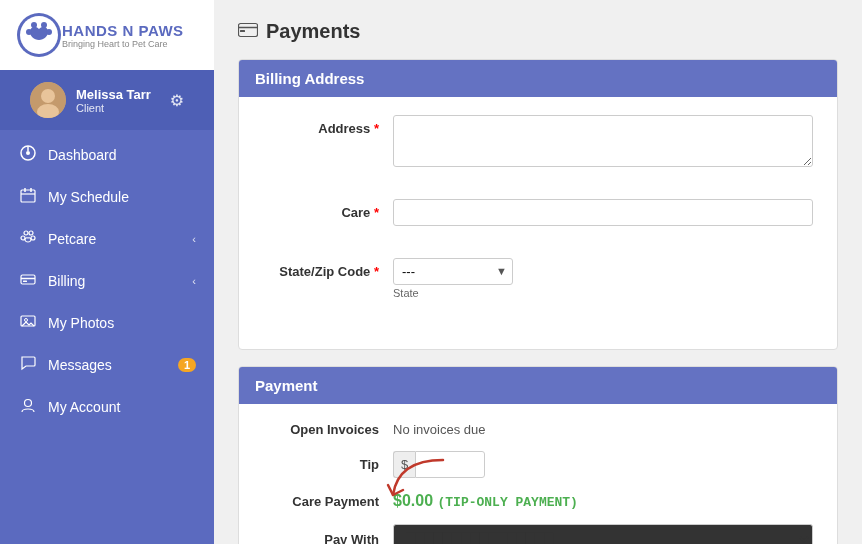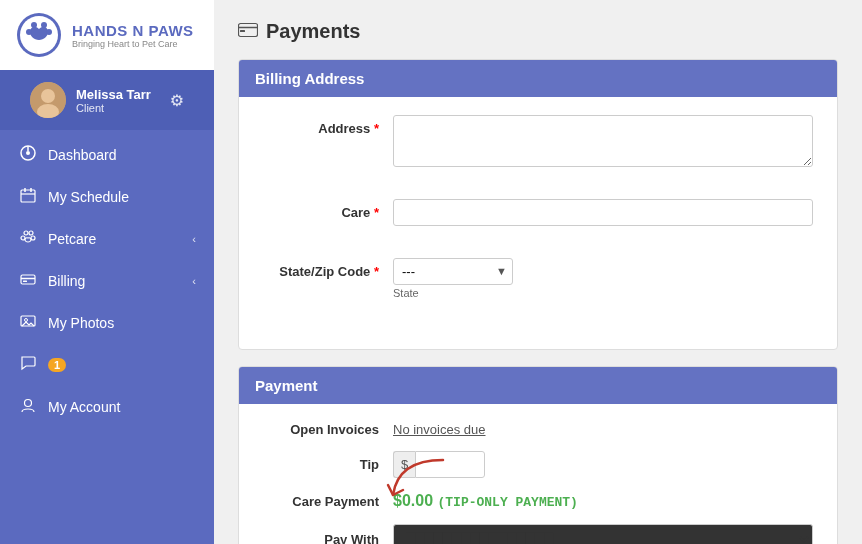--- a/index.html
+++ b/index.html
@@ -13,21 +13,20 @@
       display: flex;
       flex-direction: column;
       color: white;
       height: 100%;
     }
     .sidebar-logo {
       background: white;
       padding: 12px 16px;
       display: flex;
       align-items: center;
-      gap: 10px;
     }
     .logo-icon {
       width: 46px;
       height: 46px;
     }
     .logo-text { display: flex; flex-direction: column; }
     .logo-title { font-weight: 900; font-size: 15px; color: #5b6abf; letter-spacing: 0.5px; }
     .logo-subtitle { font-size: 9px; color: #888; }
 
     .sidebar-user {
@@ -174,21 +173,21 @@
     }
     .payment-label {
       width: 130px;
       min-width: 130px;
       text-align: right;
       padding-right: 14px;
       font-weight: 600;
       font-size: 13px;
       color: #333;
     }
-    .payment-value { font-size: 13px; color: #555; text-decoration: underline; }
+    .payment-value { font-size: 13px; color: #555; }
 
     .tip-group {
       display: flex;
       align-items: center;
       gap: 0;
     }
     .tip-dollar {
       background: #eee;
       border: 1px solid #ccc;
       border-right: none;
@@ -332,20 +331,21 @@
           </svg>
       </span>
       <span class="nav-label">My Photos</span>
     </div>
     <div class="nav-item">
       <span class="nav-icon">
         <svg width="16" height="16" viewBox="0 0 16 16" fill="none">
             <path d="M2 2 H14 Q15 2 15 3 V10 Q15 11 14 11 H6 L2 14 V3 Q2 2 2 2Z" stroke="white" stroke-width="1.2"></path>
           </svg>
       </span>
+      <span class="nav-label">Messages</span>
       <span class="nav-badge">1</span>
     </div>
     <div class="nav-item">
       <span class="nav-icon">
         <svg width="16" height="16" viewBox="0 0 16 16" fill="none">
             <circle cx="8" cy="6" r="3.5" stroke="white" stroke-width="1.2"></circle>
             <path d="M2 15 C2 11 14 11 14 15" stroke="white" stroke-width="1.2"></path>
           </svg>
       </span>
       <span class="nav-label">My Account</span>

